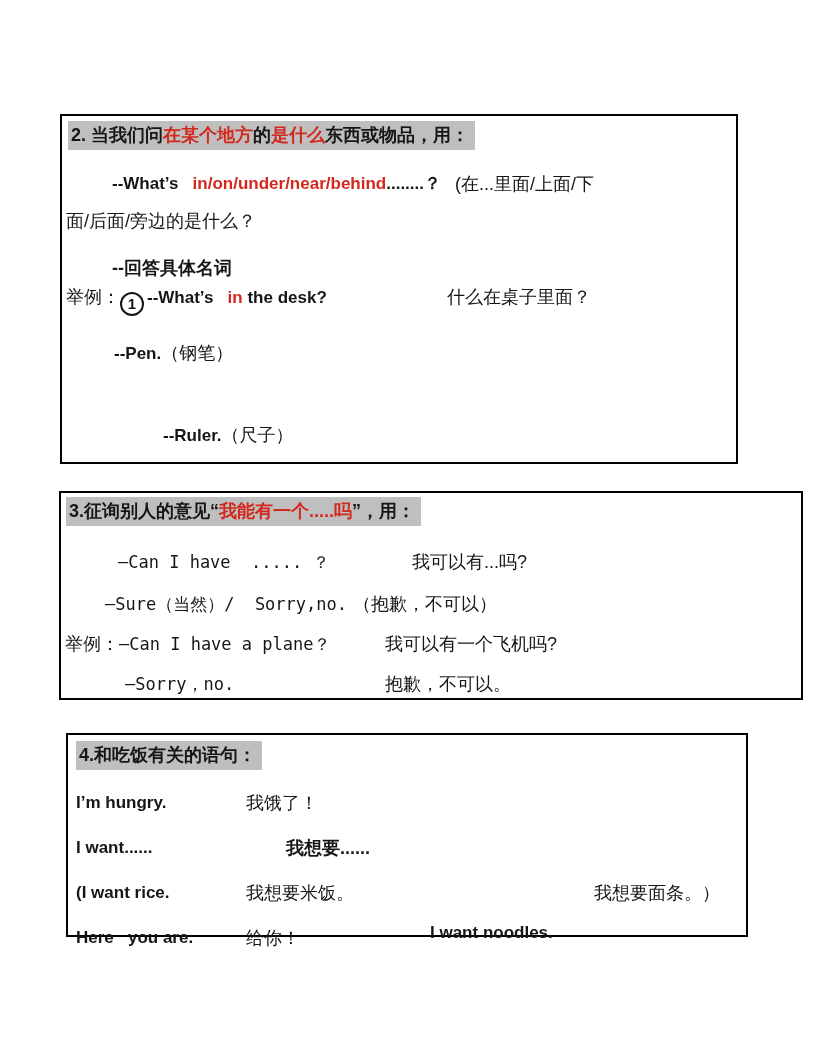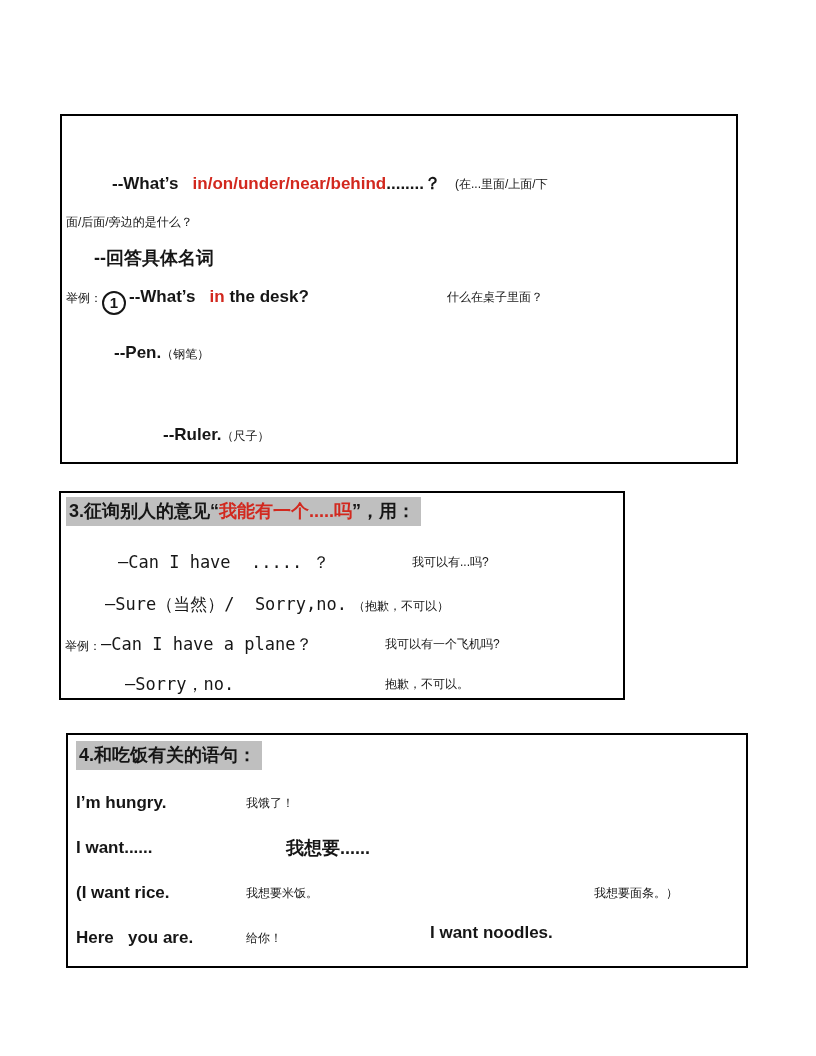--- a/index.html
+++ b/index.html
@@ -2,53 +2,54 @@
 <html><head>
 <meta charset="utf-8">
 <style>
   html,body { margin:0; padding:0; background:#ffffff; }
   .page {
     position:relative; width:816px; height:1056px; background:#ffffff;
     font-family:"Liberation Sans", sans-serif; color:#161616; overflow:hidden;
   }
   .box { position:absolute; border:2px solid #000; background:#fff; box-sizing:border-box; }
   .box1 { left:60px;  top:114px; width:678px; height:350px; }
-  .box2 { left:59px;  top:491px; width:566px; height:209px; }
-  .box3 { left:66px;  top:733px; width:682px; height:235px; }
+  .box2 { left:59px;  top:491px; width:744px; height:209px; }
+  .box3 { left:66px;  top:733px; width:682px; height:204px; }
 
   .line { position:absolute; left:0; right:0; white-space:nowrap; line-height:26px; }
   .t { white-space:pre; }
   .at { position:absolute; top:0; white-space:pre; }
 
   .en  { font-weight:700; font-size:17px; }
-  .cn  { font-size:12px; font-weight:400; }
+  .cn  { font-size:18px; font-weight:400; }
   .cnb { font-size:18px; font-weight:700; }
   .mono{ font-family:"DejaVu Sans Mono", monospace; font-size:17px; font-weight:500; }
   .red { color:#d2281e; }
   .hl  { background:#bfbfbf; padding:4px 6px 5px 3px; }
 
   .num {
     display:inline-flex; align-items:center; justify-content:center;
     width:24px; height:24px; border:2px solid #161616; border-radius:50%;
     font-weight:700; font-size:15px; margin-right:3px; vertical-align:-6px;
     box-sizing:border-box;
   }
 </style>
 </head>
 <body>
 
 <div class="page">
 
   <section class="box box1">
+    <div class="line" style="top:6px; padding-left:6px;"><span class="hl cnb"><span class="t">2. 当我们问</span><span class="t red">在某个地方</span><span class="t">的</span><span class="t red">是什么</span><span class="t">东西或物品，用：</span></span></div>
 
     <div class="line" style="top:55px; padding-left:50px;"><span class="t en">--What’s   </span><span class="t en red">in/on/under/near/behind</span><span class="t en">........？</span><span class="at cn" style="left:393px;">(在...里面/上面/下</span></div>
 
     <div class="line" style="top:92px; padding-left:4px;"><span class="t cn">面/后面/旁边的是什么？</span></div>
 
-    <div class="line" style="top:129px; padding-left:32px;"><span class="t cnb">--回答具体名词</span></div>
+    <div class="line" style="top:139px; padding-left:50px;"><span class="t cnb">--回答具体名词</span></div>
 
     <div class="line" style="top:168px; padding-left:4px;"><span class="t cn">举例：</span><span class="num">1</span><span class="t en">--What’s   </span><span class="t en red">in</span><span class="t en"> the desk?</span><span class="at cn" style="left:385px;">什么在桌子里面？</span></div>
 
     <div class="line" style="top:224px; padding-left:52px;"><span class="t en">--Pen.</span><span class="t cn">（钢笔）</span></div>
 
 
     <div class="line" style="top:306px; padding-left:101px;"><span class="t en">--Ruler.</span><span class="t cn">（尺子）</span></div>
   </section>
 
   <section class="box box2">

